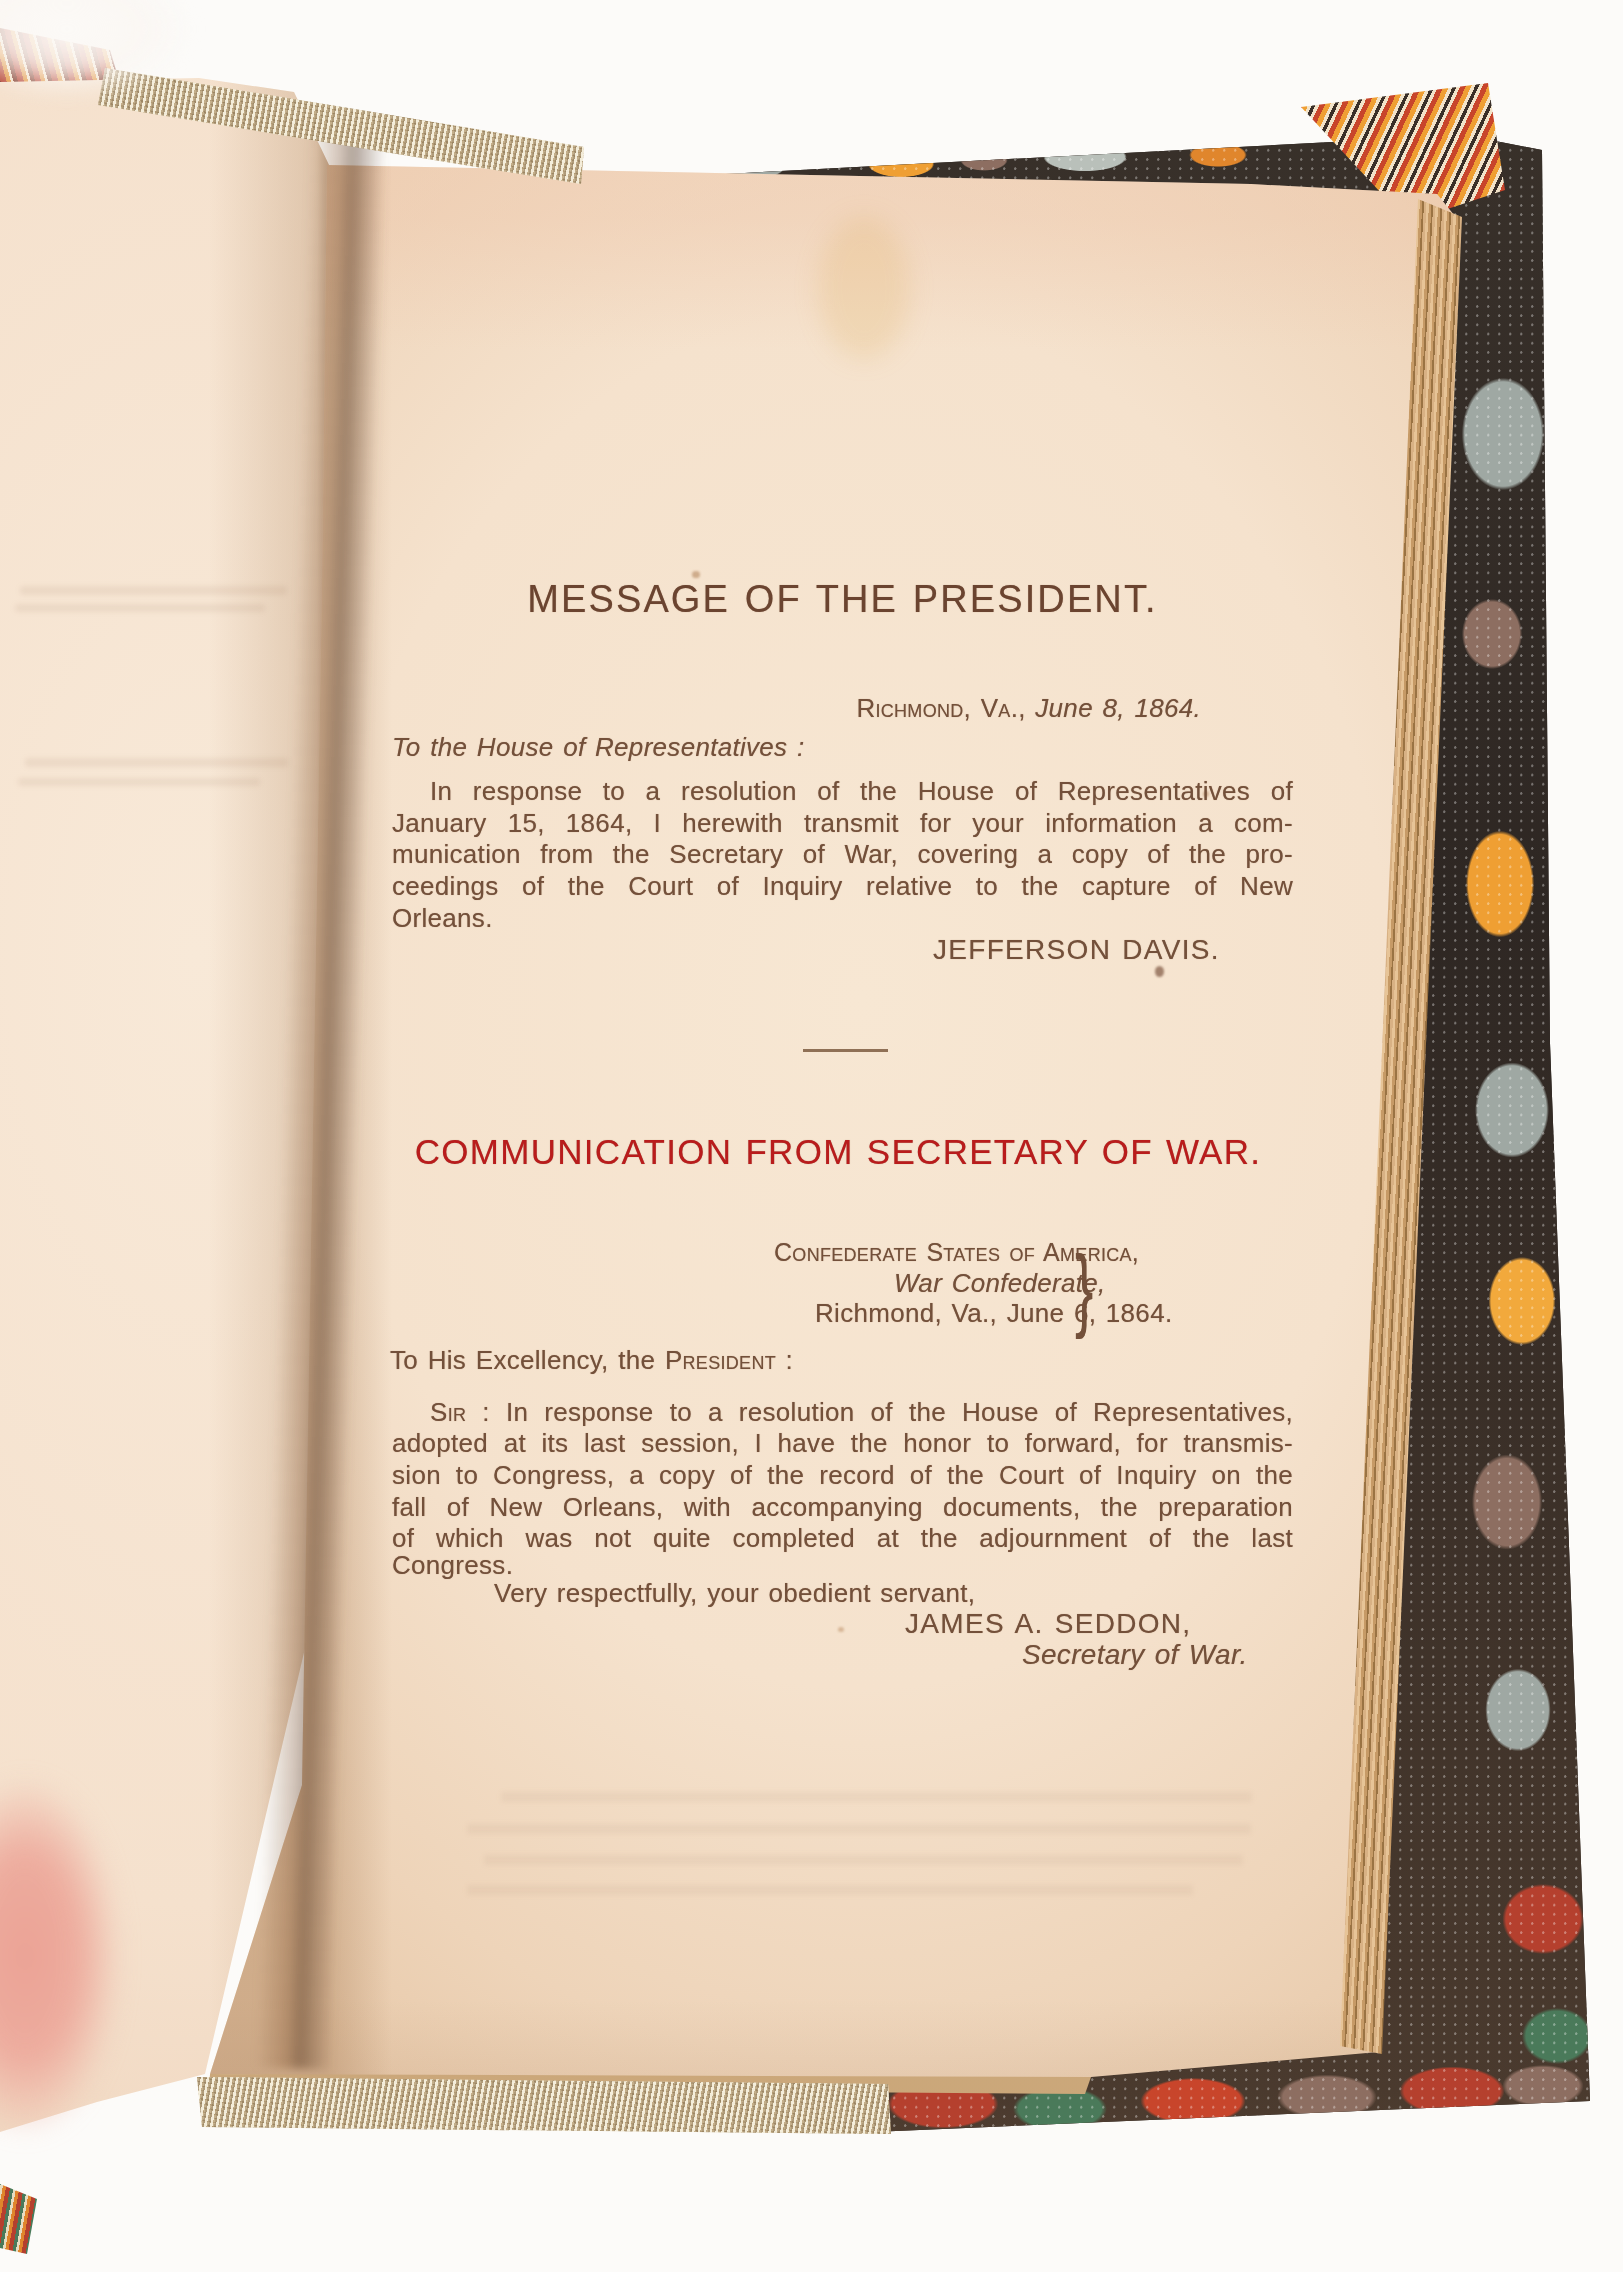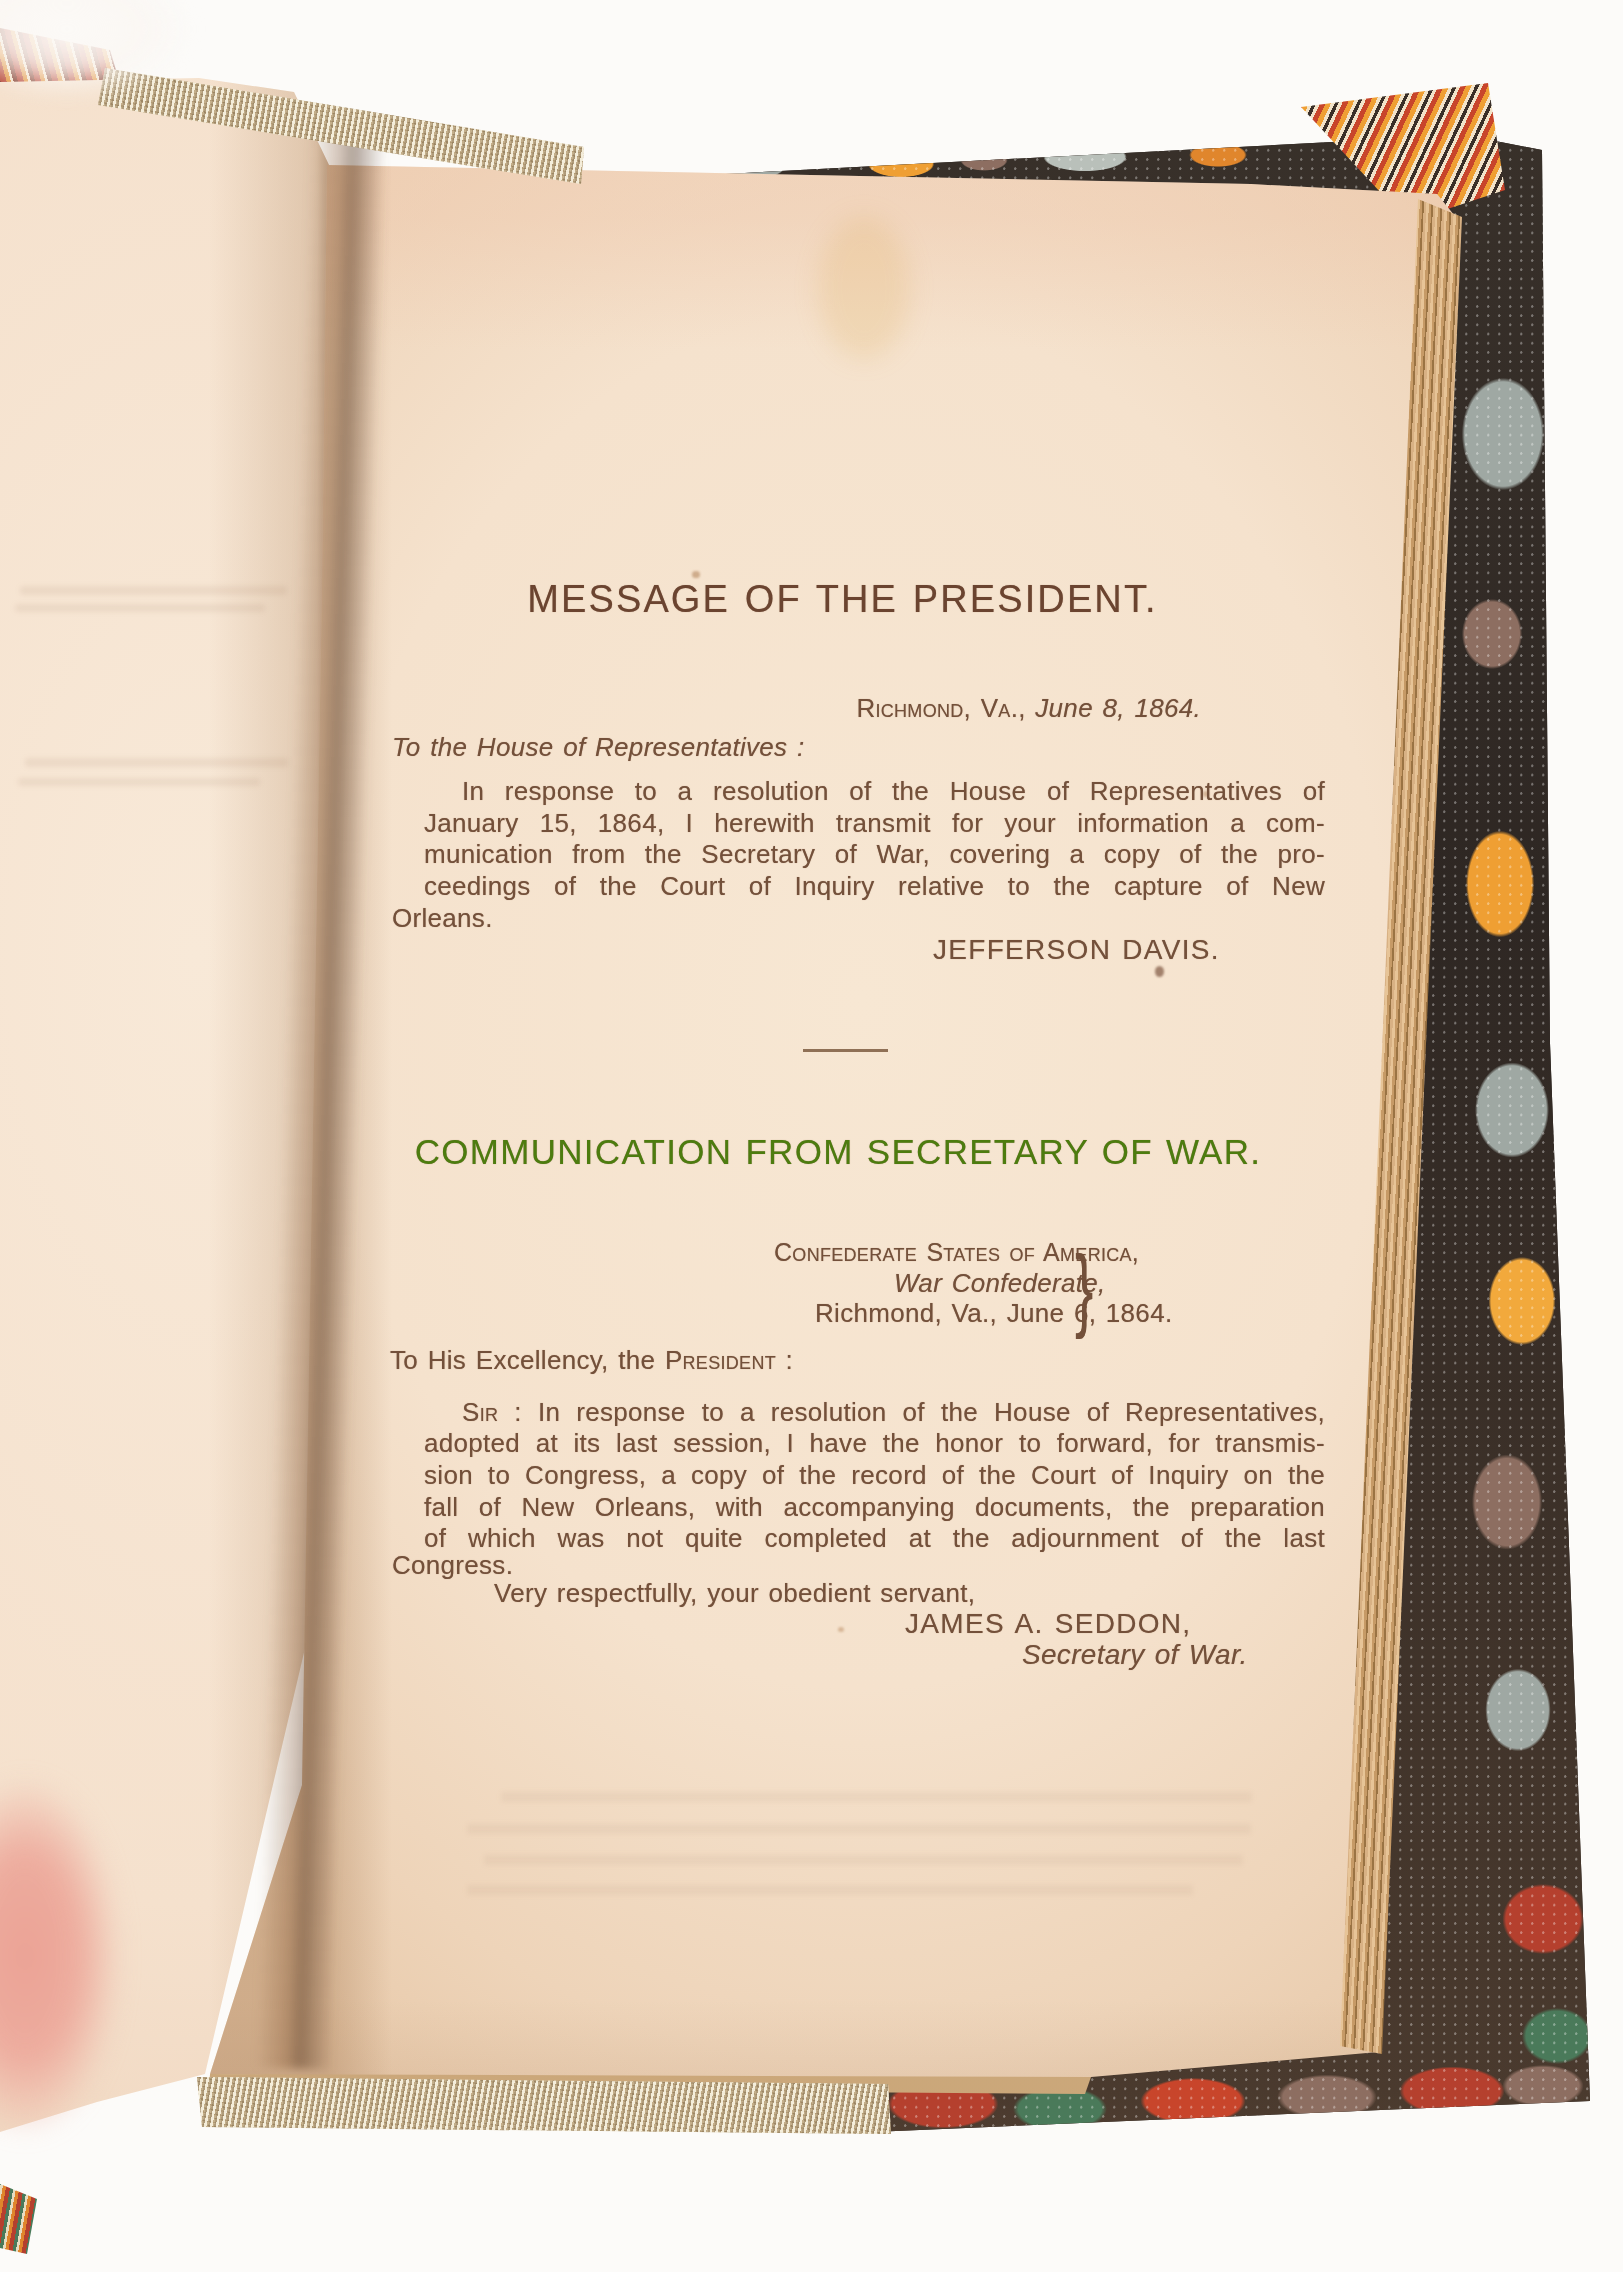--- a/index.html
+++ b/index.html
@@ -82,26 +82,26 @@
   .cloth{background-color:#e6dabd;
     background-image:
       repeating-linear-gradient(100deg,rgba(130,103,66,.55) 0 1.7px,rgba(246,240,222,.9) 1.7px 4.2px,rgba(166,138,96,.55) 4.2px 5.8px),
       repeating-linear-gradient(10deg,rgba(120,95,60,.38) 0 1.3px,transparent 1.3px 4.2px);}
   .cloth-top{clip-path:polygon(105px 68px,584px 147px,581px 184px,98px 105px);}
   .cloth-bot{clip-path:polygon(197px 2077px,888px 2084px,891px 2134px,202px 2127px);}
 
   
   .txt{position:absolute;color:#73503a;text-shadow:0 0 0.8px rgba(109,70,45,.55);
        letter-spacing:0.3px;word-spacing:2.1px;white-space:nowrap;}
-  .just{white-space:normal;text-align:justify;text-align-last:justify;margin-left:32px;}
+  .just{white-space:normal;text-align:justify;text-align-last:justify;}
   .sc{font-variant:small-caps;}
   .it{font-style:italic;}
   .body31{font-size:26px;}
   .title{font-size:38px;letter-spacing:2.1px;color:#6b4430;}
-  .head2{font-size:35px;letter-spacing:1.3px;color:#4d7c0f;}
+  .head2{font-size:35px;letter-spacing:1.3px;color:#b91c1c;}
   .sig{font-size:28px;letter-spacing:1.3px;}
   .divider{position:absolute;left:803px;top:1049px;width:85px;height:3.3px;background:#7d5b40;opacity:.85;}
   .brace{position:absolute;left:1075px;top:1235px;font-size:88px;color:#73503a;
          transform:scaleX(.62) scaleY(1.05);transform-origin:left top;text-shadow:0 0 0.8px rgba(109,70,45,.5);}
 
   
   .ghost{position:absolute;background:rgba(150,110,80,.10);filter:blur(2.5px);border-radius:3.3px;}
   .ghost-r{background:rgba(140,100,70,.07);}
   .spot{position:absolute;border-radius:50%;}
   .finger-top{position:absolute;left:-58px;top:-42px;width:250px;height:142px;border-radius:50%;

